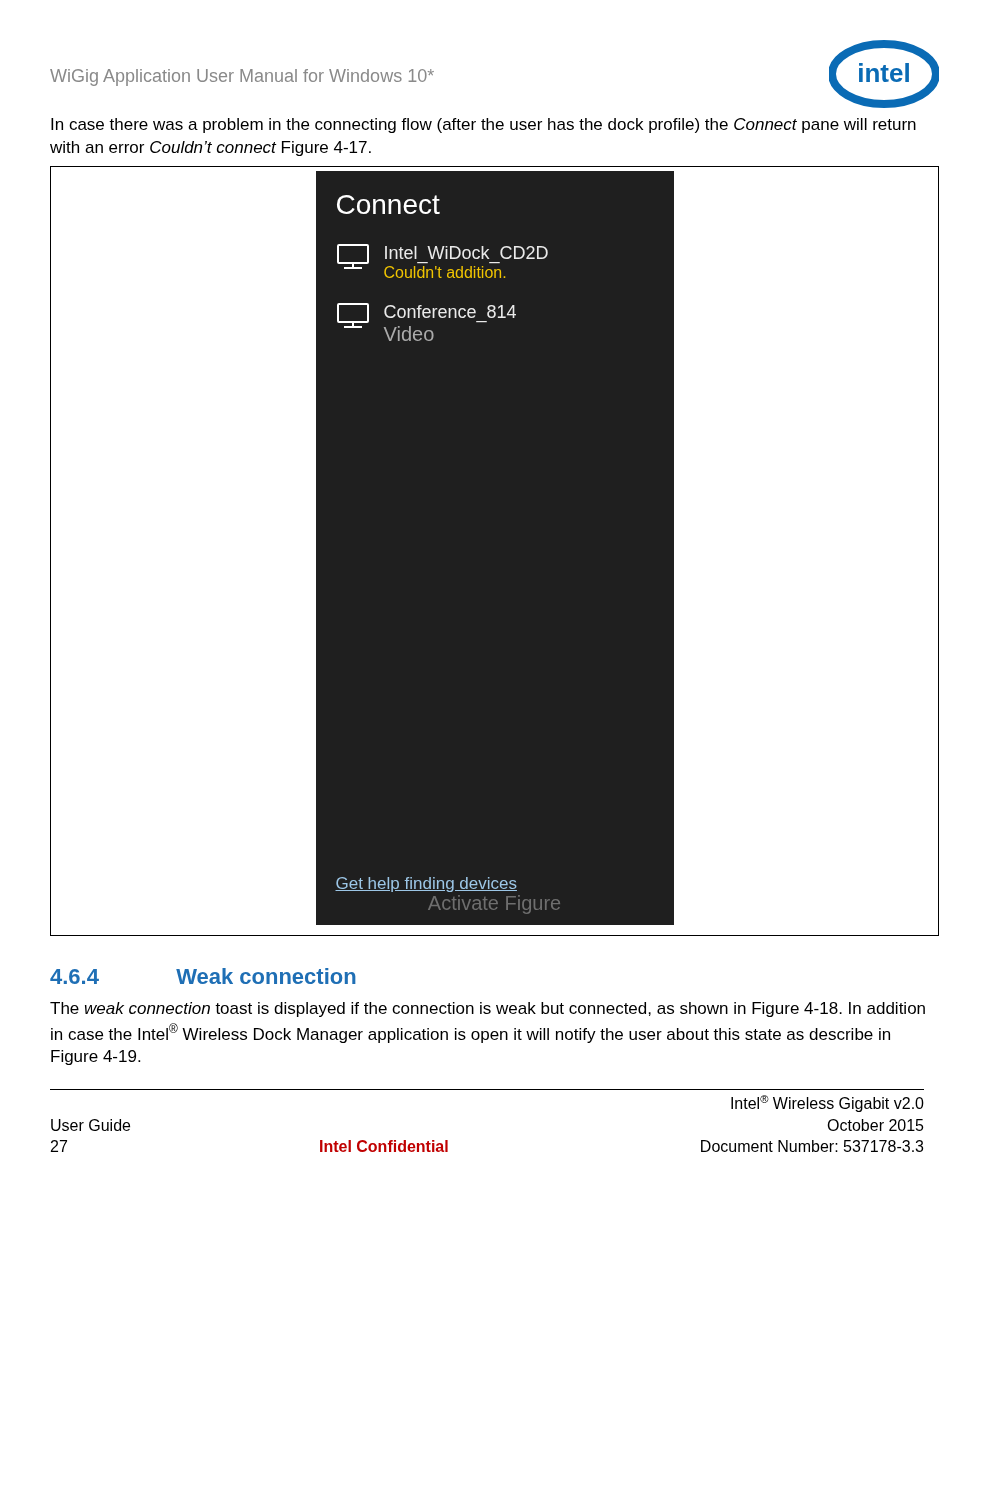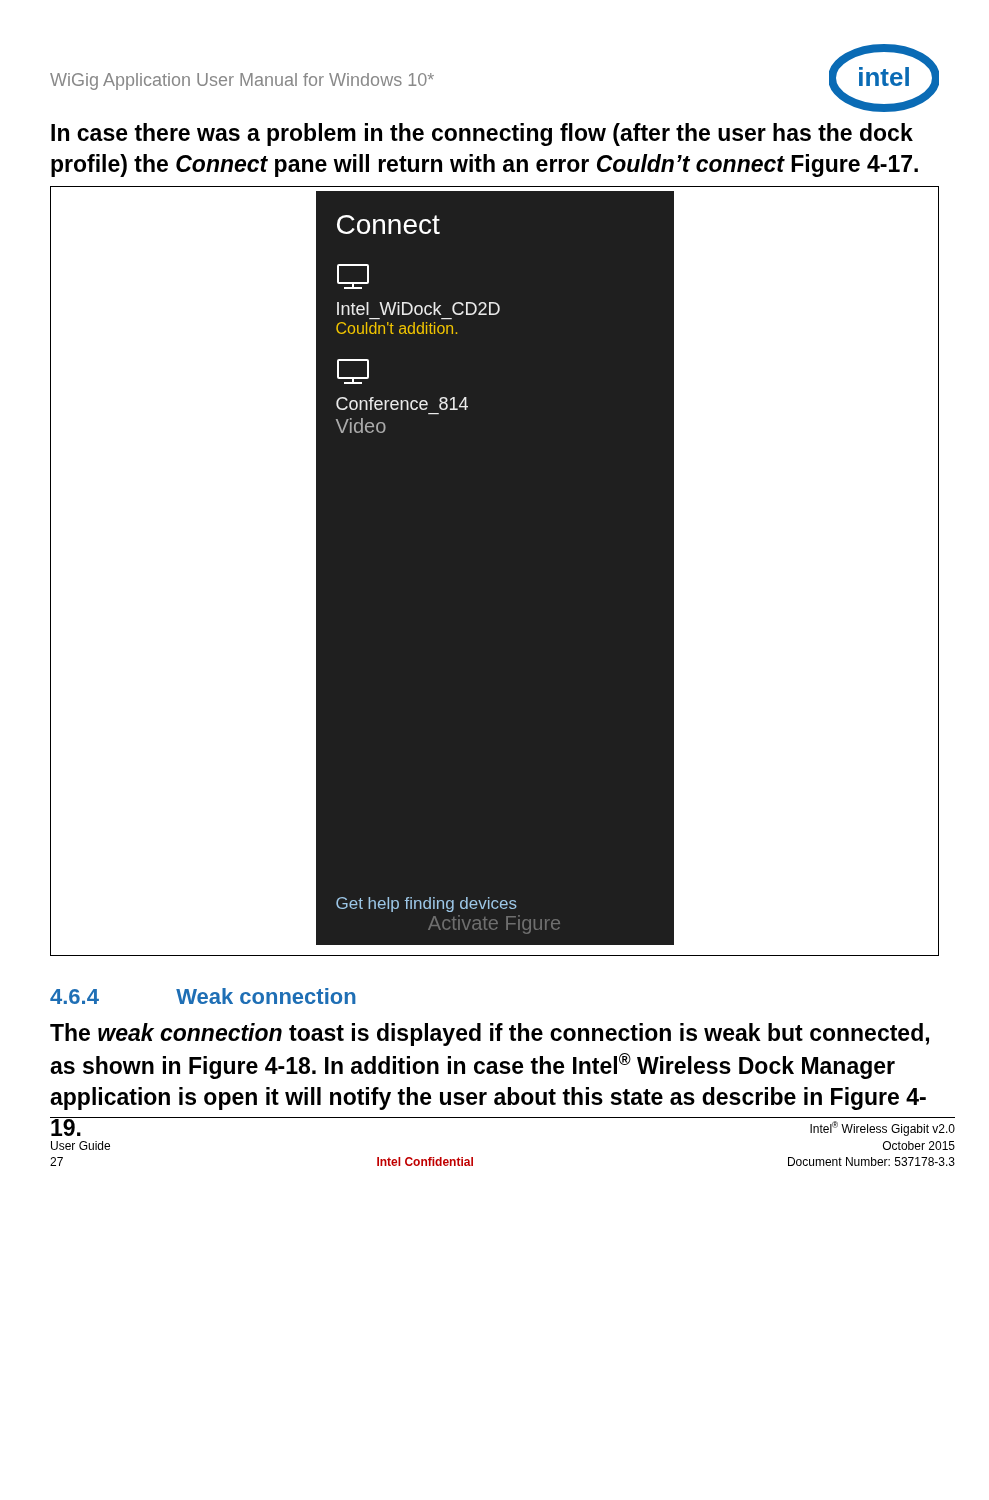--- a/index.html
+++ b/index.html
@@ -6,23 +6,23 @@
     margin: 0;
     padding: 0;
     background: #fff;
     font-family: Verdana, Geneva, sans-serif;
     font-size: 16px;
     color: #000;
   }
   .page {
     width: 989px;
     height: 1192px;
-    margin: 12px auto;
+    margin: 0 auto;
     position: relative;
-    padding: 30px 50px 0 50px;
+    padding: 38px 50px 0 50px;
     box-sizing: border-box;
   }
   .hdr {
     display: flex;
     justify-content: space-between;
     align-items: flex-start;
   }
   .hdr-title {
     color: #8a8a8a;
     font-size: 18px;
@@ -33,24 +33,23 @@
     height: 72px;
   }
   .sec-head {
     color: #1f6fb5;
     font-weight: bold;
     font-size: 22px;
     margin: 28px 0 8px 0;
   }
   .sec-num { display: inline-block; width: 120px; }
   .body-p {
-    font-size: 23px;
+    font-size: 17px;
     line-height: 1.35;
     margin: 4px 0 6px 0;
-    font-weight: bold;
   }
   .italic { font-style: italic; }
   .fig-cap {
     color: #1f6fb5;
     font-weight: bold;
     font-size: 17px;
     margin: 6px 0 6px 0;
   }
   .fig-cap .fig-no { display: inline-block; width: 140px; }
   .figure-box {
@@ -76,43 +75,42 @@
   .phone-title {
     font-size: 28px;
     font-weight: 300;
     padding: 18px 20px 14px 20px;
     color: #fff;
   }
   .device-row {
     display: flex;
     align-items: flex-start;
     padding: 8px 20px 12px 20px;
-    gap: 4px;
-    flex-direction: column;
+    gap: 14px;
   }
   .device-icon {
     width: 34px;
     flex: none;
   }
   .device-icon svg { stroke: #fff; }
   .device-text { flex: 1; }
   .dev-name { color: #eaeaea; font-size: 18px; }
   .dev-status-err { color: #f0c400; font-size: 16px; }
   .dev-status-sub { color: #aaa; font-size: 20px; }
   .phone-footer {
     position: absolute;
     left: 0; right: 0; bottom: 10px;
     padding: 0 20px;
   }
-  .ph-link { color: #9cc6e6; font-size: 17px; }
+  .ph-link { color: #9cc6e6; font-size: 17px; text-decoration: underline; }
   .watermark { color: #6e6e6e; font-size: 20px; margin-top: -2px; text-align: center; }
   .page-footer {
     position: absolute;
-    left: 50px; right: 34px; bottom: 34px;
-    font-size: 12px;
+    left: 50px; right: 65px; bottom: 34px;
+    font-size: 16px;
     color: #000;
   }
   .ft-rule {
     border-top: 1px solid #000;
     margin-bottom: 2px;
   }
   .ft-row {
     display: flex;
     justify-content: space-between;
     line-height: 1.35;

